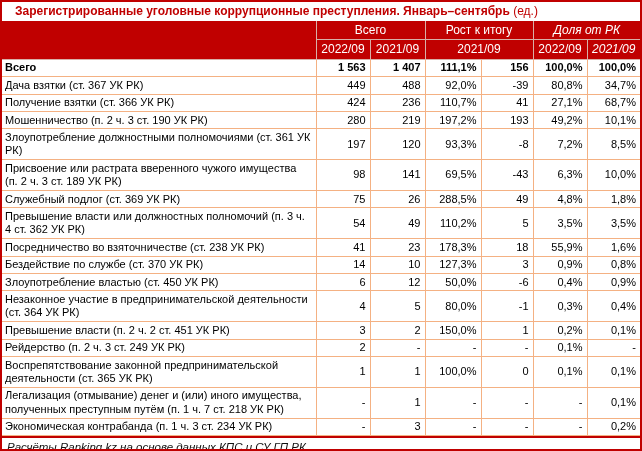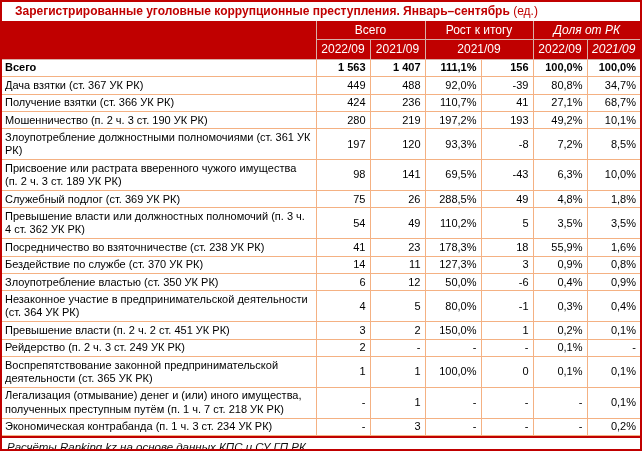--- a/index.html
+++ b/index.html
@@ -191,28 +191,28 @@
           <td class="num-cell">41</td>
           <td class="num-cell">23</td>
           <td class="num-cell">178,3%</td>
           <td class="num-cell">18</td>
           <td class="num-cell">55,9%</td>
           <td class="num-cell last">1,6%</td>
         </tr>
         <tr>
           <td class="label-cell">Бездействие по службе (ст. 370 УК РК)</td>
           <td class="num-cell">14</td>
-          <td class="num-cell">11</td>
+          <td class="num-cell">10</td>
           <td class="num-cell">127,3%</td>
           <td class="num-cell">3</td>
           <td class="num-cell">0,9%</td>
           <td class="num-cell last">0,8%</td>
         </tr>
         <tr>
-          <td class="label-cell">Злоупотребление властью (ст. 350 УК РК)</td>
+          <td class="label-cell">Злоупотребление властью (ст. 450 УК РК)</td>
           <td class="num-cell">6</td>
           <td class="num-cell">12</td>
           <td class="num-cell">50,0%</td>
           <td class="num-cell">-6</td>
           <td class="num-cell">0,4%</td>
           <td class="num-cell last">0,9%</td>
         </tr>
         <tr>
           <td class="label-cell">Незаконное участие в предпринимательской деятельности (ст. 364 УК РК)</td>
           <td class="num-cell">4</td>

